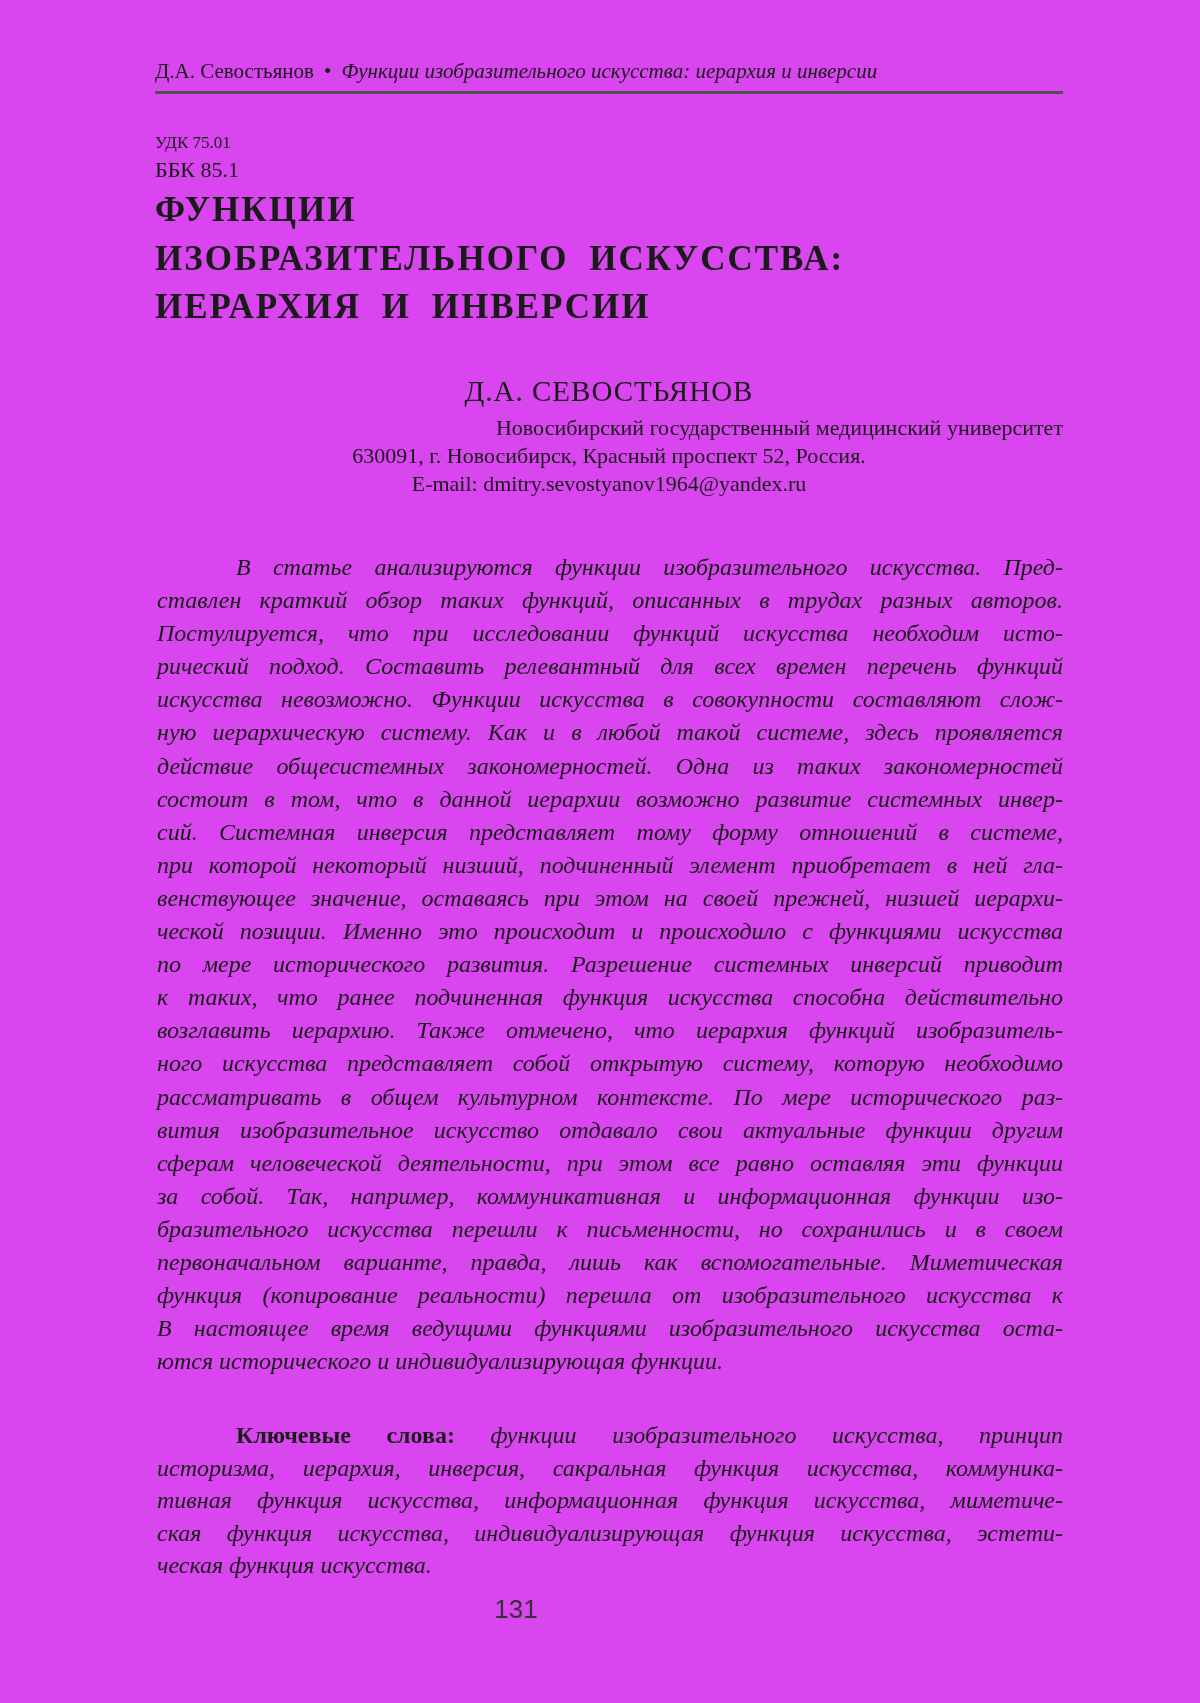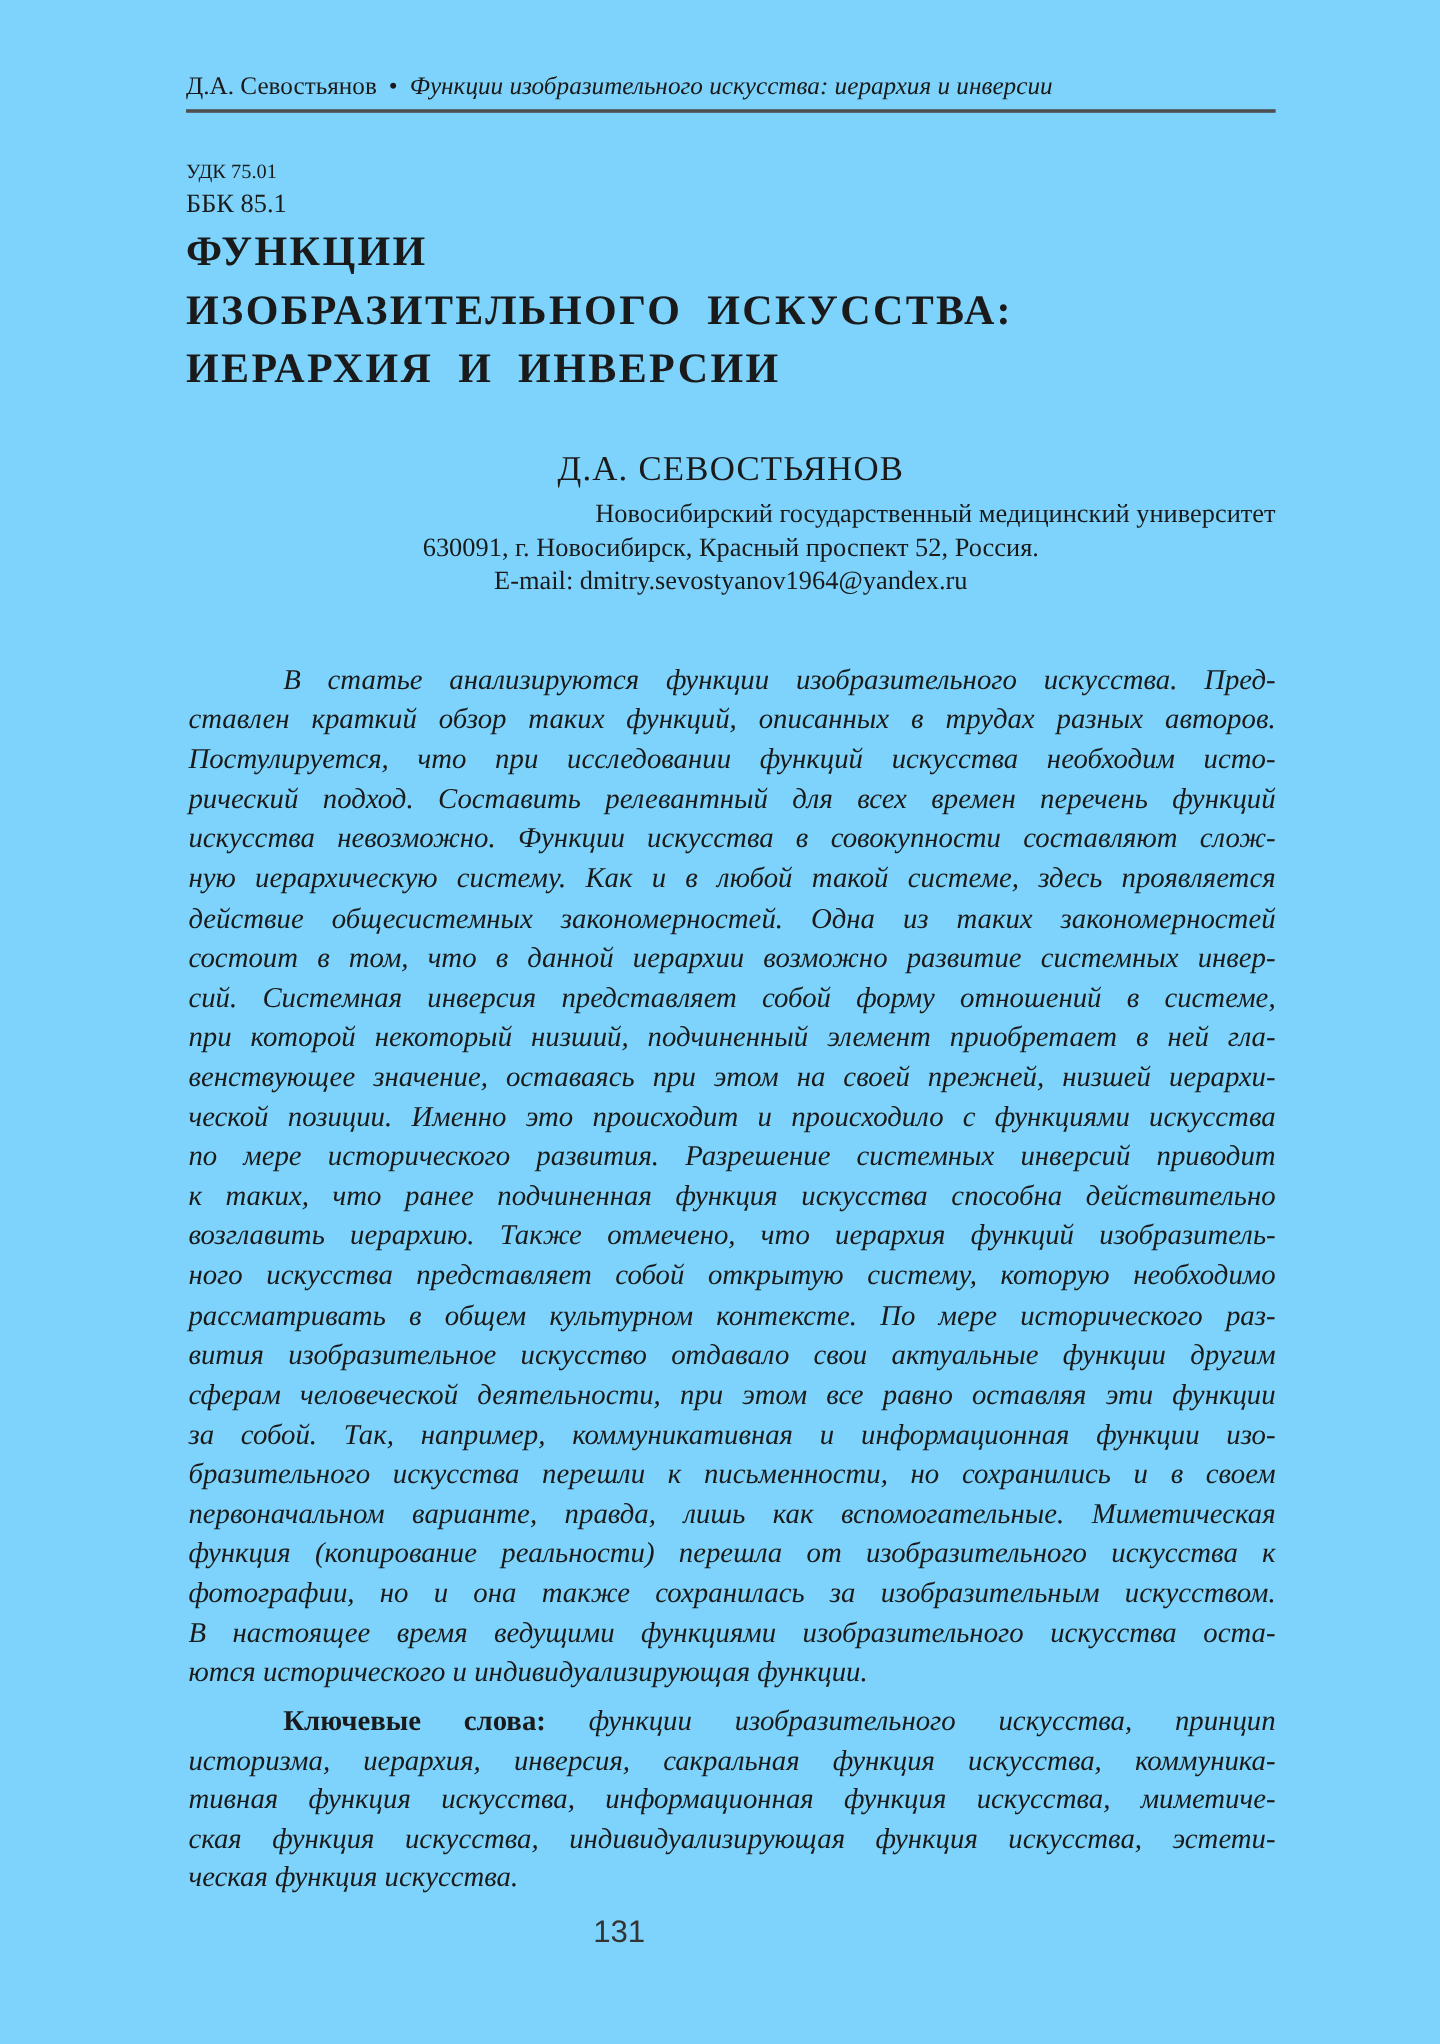--- a/index.html
+++ b/index.html
@@ -1,20 +1,20 @@
 <!DOCTYPE html>
 <html><head>
 <meta charset="utf-8">
 <style>
   html, body { margin: 0; padding: 0; background: #ffffff; }
   .page {
     position: relative;
     width: 1200px;
     height: 1703px;
-    background: #7dd3fc;
+    background: #d946ef;
     color: #1a1a1a;
     font-family: "Liberation Serif", serif;
     overflow: hidden;
   }
   
   .running-head {
     position: absolute;
     left: 155px; top: 58px; width: 908px;
     font-size: 21px; line-height: 26px;
     white-space: nowrap;
@@ -104,36 +104,35 @@
 
   <div class="abstract">
     <div class="jline indent">В статье анализируются функции изобразительного искусства. Пред-</div>
     <div class="jline">ставлен краткий обзор таких функций, описанных в трудах разных авторов.</div>
     <div class="jline">Постулируется, что при исследовании функций искусства необходим исто-</div>
     <div class="jline">рический подход. Составить релевантный для всех времен перечень функций</div>
     <div class="jline">искусства невозможно. Функции искусства в совокупности составляют слож-</div>
     <div class="jline">ную иерархическую систему. Как и в любой такой системе, здесь проявляется</div>
     <div class="jline">действие общесистемных закономерностей. Одна из таких закономерностей</div>
     <div class="jline">состоит в том, что в данной иерархии возможно развитие системных инвер-</div>
-    <div class="jline">сий. Системная инверсия представляет собой форму отношений в системе,</div>
+    <div class="jline">сий. Системная инверсия представляет тому форму отношений в системе,</div>
     <div class="jline">при которой некоторый низший, подчиненный элемент приобретает в ней гла-</div>
     <div class="jline">венствующее значение, оставаясь при этом на своей прежней, низшей иерархи-</div>
     <div class="jline">ческой позиции. Именно это происходит и происходило с функциями искусства</div>
     <div class="jline">по мере исторического развития. Разрешение системных инверсий приводит</div>
     <div class="jline">к таких, что ранее подчиненная функция искусства способна действительно</div>
     <div class="jline">возглавить иерархию. Также отмечено, что иерархия функций изобразитель-</div>
     <div class="jline">ного искусства представляет собой открытую систему, которую необходимо</div>
     <div class="jline">рассматривать в общем культурном контексте. По мере исторического раз-</div>
     <div class="jline">вития изобразительное искусство отдавало свои актуальные функции другим</div>
     <div class="jline">сферам человеческой деятельности, при этом все равно оставляя эти функции</div>
     <div class="jline">за собой. Так, например, коммуникативная и информационная функции изо-</div>
     <div class="jline">бразительного искусства перешли к письменности, но сохранились и в своем</div>
     <div class="jline">первоначальном варианте, правда, лишь как вспомогательные. Миметическая</div>
     <div class="jline">функция (копирование реальности) перешла от изобразительного искусства к</div>
-    <div class="jline">фотографии, но и она также сохранилась за изобразительным искусством.</div>
     <div class="jline">В настоящее время ведущими функциями изобразительного искусства оста-</div>
     <div class="lline">ются исторического и индивидуализирующая функции.</div>
   </div>
 
   <div class="keywords">
     <div class="jline indent"><span class="kw-label">Ключевые слова:</span><span> функции изобразительного искусства, принцип</span></div>
     <div class="jline">историзма, иерархия, инверсия, сакральная функция искусства, коммуника-</div>
     <div class="jline">тивная функция искусства, информационная функция искусства, миметиче-</div>
     <div class="jline">ская функция искусства, индивидуализирующая функция искусства, эстети-</div>
     <div class="lline">ческая функция искусства.</div>

